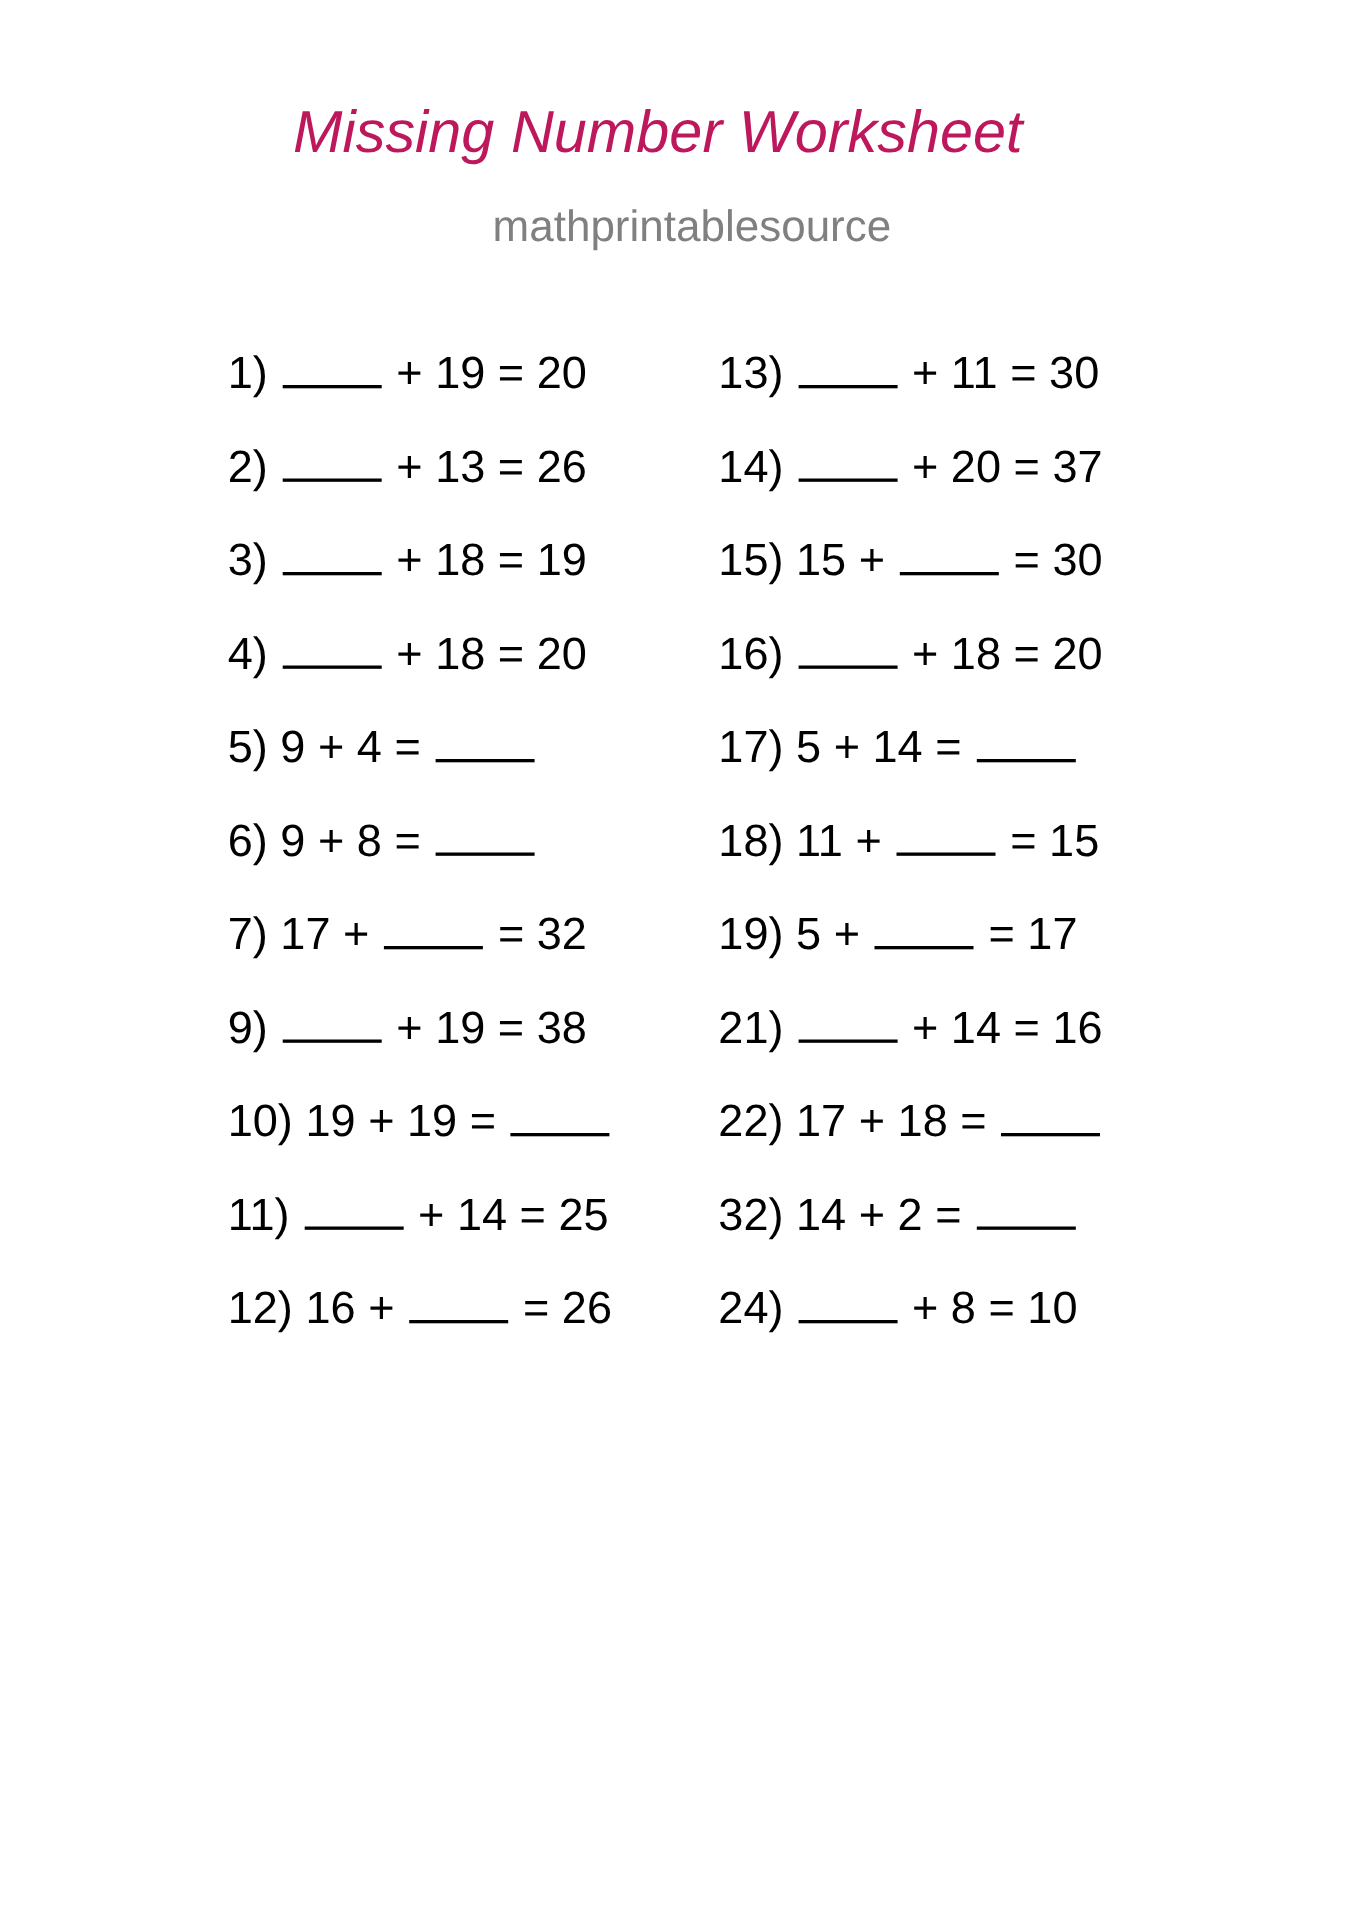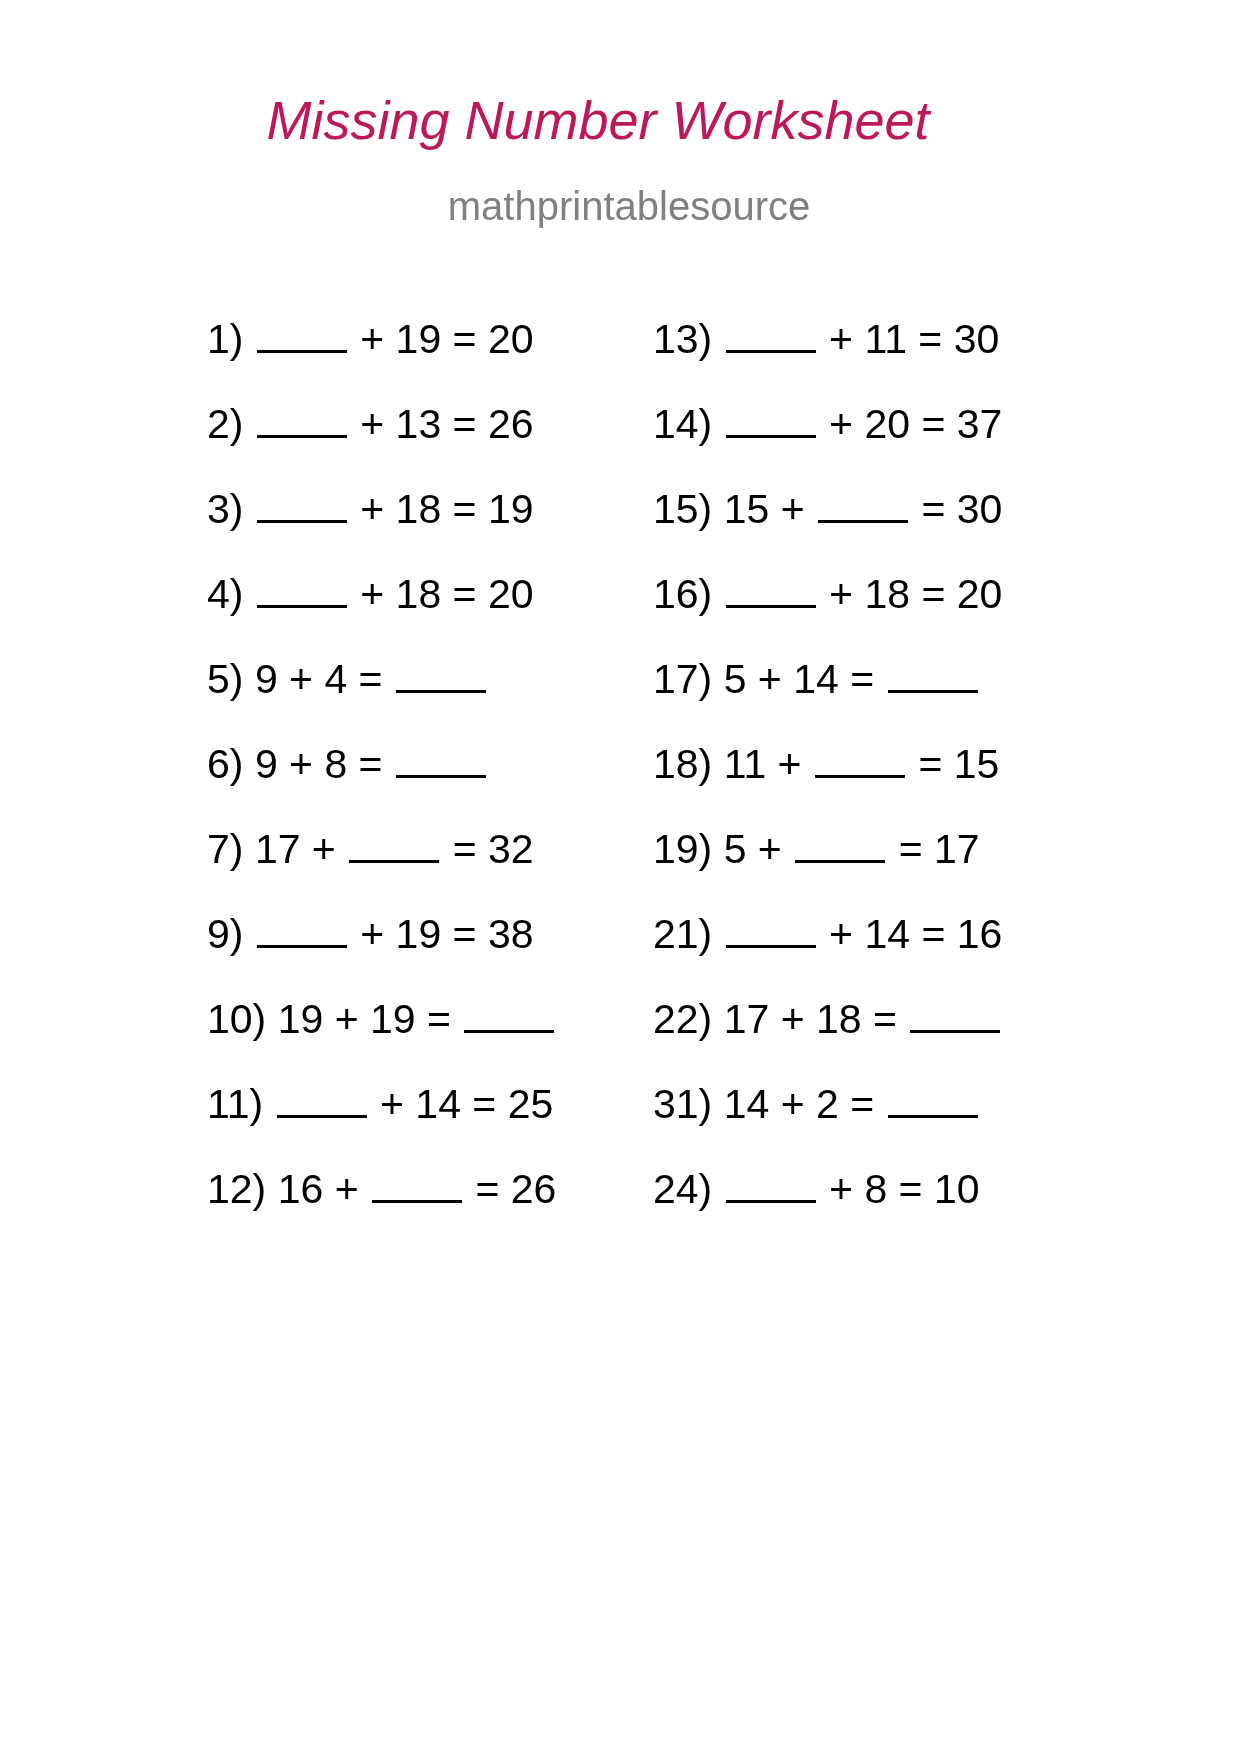--- a/index.html
+++ b/index.html
@@ -83,15 +83,15 @@
 <div class="column col-right">
   <div class="problem"><span>13)</span> <span class="blank"></span> <span>+ 11 = 30</span></div>
   <div class="problem"><span>14)</span> <span class="blank"></span> <span>+ 20 = 37</span></div>
   <div class="problem"><span>15)</span> <span>15 +</span> <span class="blank"></span> <span>= 30</span></div>
   <div class="problem"><span>16)</span> <span class="blank"></span> <span>+ 18 = 20</span></div>
   <div class="problem"><span>17)</span> <span>5 + 14 =</span> <span class="blank"></span></div>
   <div class="problem"><span>18)</span> <span>11 +</span> <span class="blank"></span> <span>= 15</span></div>
   <div class="problem"><span>19)</span> <span>5 +</span> <span class="blank"></span> <span>= 17</span></div>
   <div class="problem"><span>21)</span> <span class="blank"></span> <span>+ 14 = 16</span></div>
   <div class="problem"><span>22)</span> <span>17 + 18 =</span> <span class="blank"></span></div>
-  <div class="problem"><span>31)</span> <span>14 + 2 =</span> <span class="blank"></span></div>
+  <div class="problem"><span>32)</span> <span>14 + 2 =</span> <span class="blank"></span></div>
   <div class="problem"><span>24)</span> <span class="blank"></span> <span>+ 8 = 10</span></div>
 </div>
 
 </body></html>

